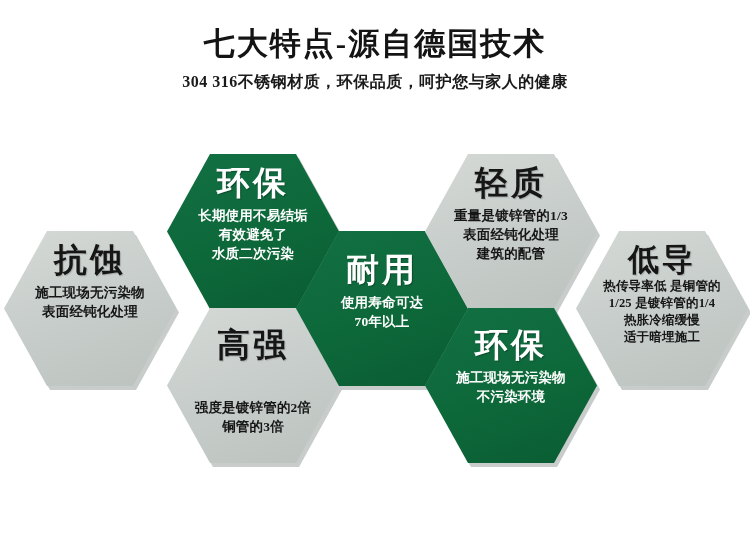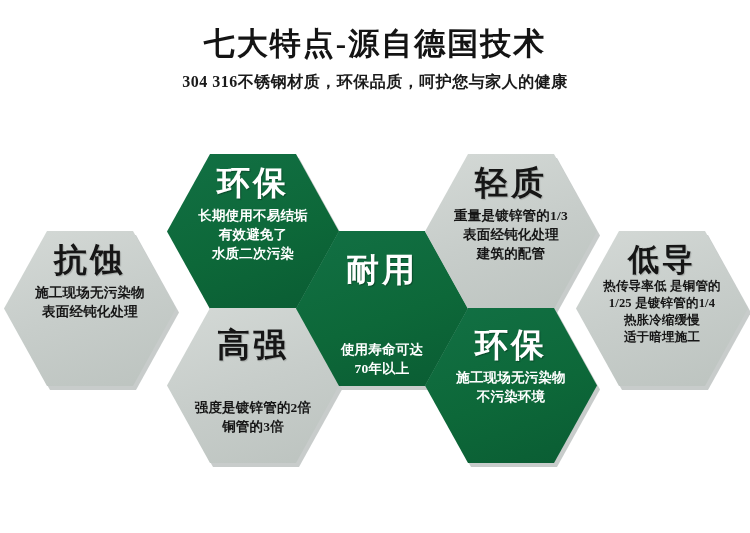--- a/index.html
+++ b/index.html
@@ -130,21 +130,21 @@
   #hex-qingzhi       { left: 425px; top: 154px; }
   #sh-qingzhi        { left: 428px; top: 158px; }
   
   #hex-huanbao-2     { left: 425px; top: 308px; }
   #sh-huanbao-2      { left: 428px; top: 312px; }
   
   #hex-didao         { left: 576px; top: 231px; }
   #sh-didao          { left: 579px; top: 235px; }
 
   
-  #hex-naiyong  { padding-top: 22px; gap: 47px; }
+  #hex-naiyong  { padding-top: 22px; }
   #hex-gaoqiang { padding-top: 20px; }
   #hex-huanbao-2{ padding-top: 20px; }
   #hex-didao    { }
 </style>
 </head>
 <body>
 
 <div class="header">
   <div class="main-title">七大特点-源自德国技术</div>
   <div class="sub-title">304 316不锈钢材质，环保品质，呵护您与家人的健康</div>

